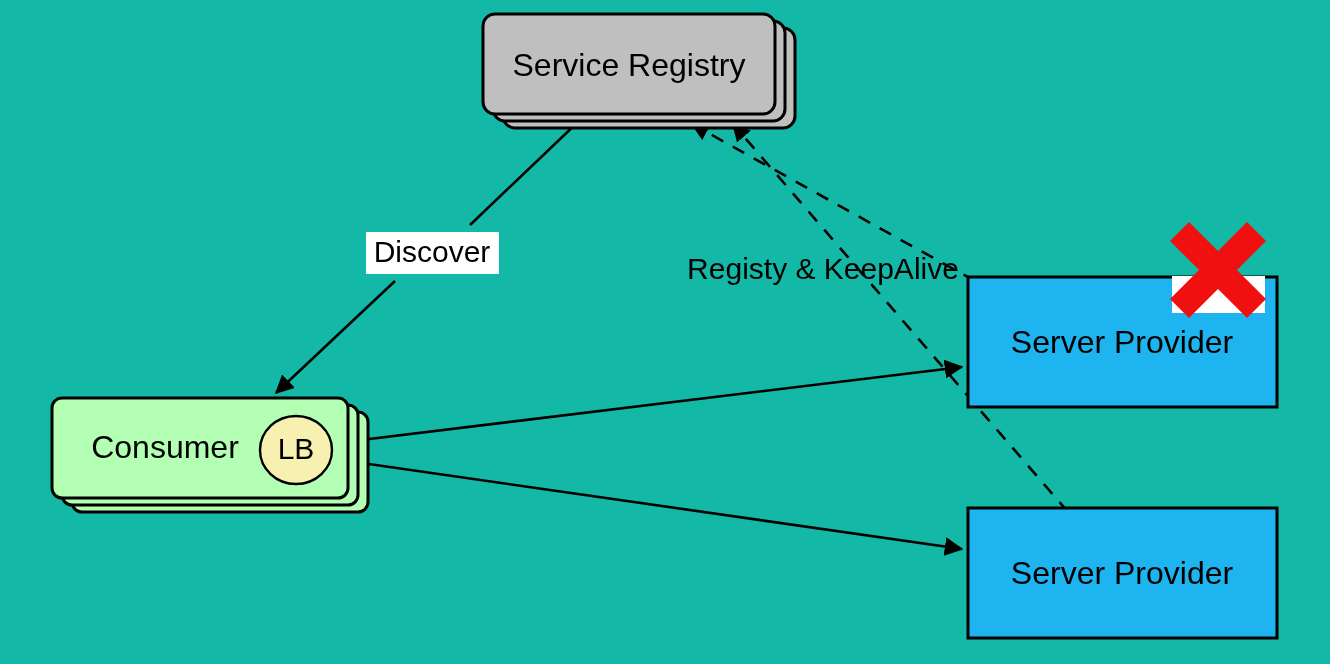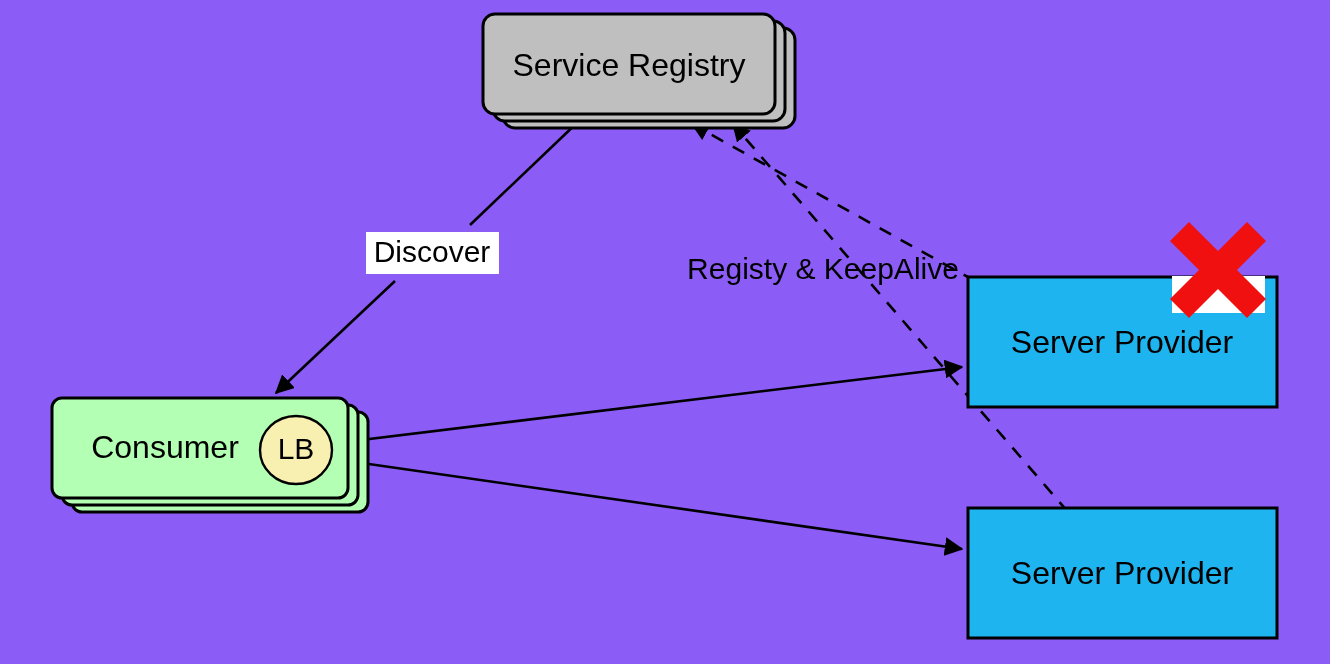--- a/index.html
+++ b/index.html
@@ -7,21 +7,21 @@
     padding: 0;
     background: #ffffff;
   }
   body {
     font-family: "Liberation Sans", sans-serif;
   }
   #canvas {
     position: relative;
     width: 1330px;
     height: 664px;
-    background: #8b5cf6;
+    background: #14b8a6;
     overflow: hidden;
   }
   #diagram-svg {
     position: absolute;
     left: 0;
     top: 0;
     width: 1330px;
     height: 664px;
   }
   .node-label {

